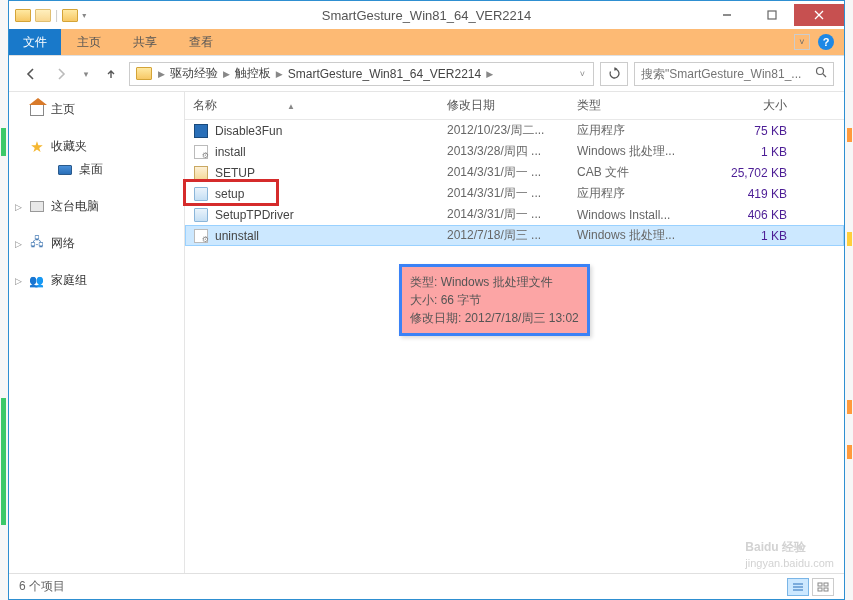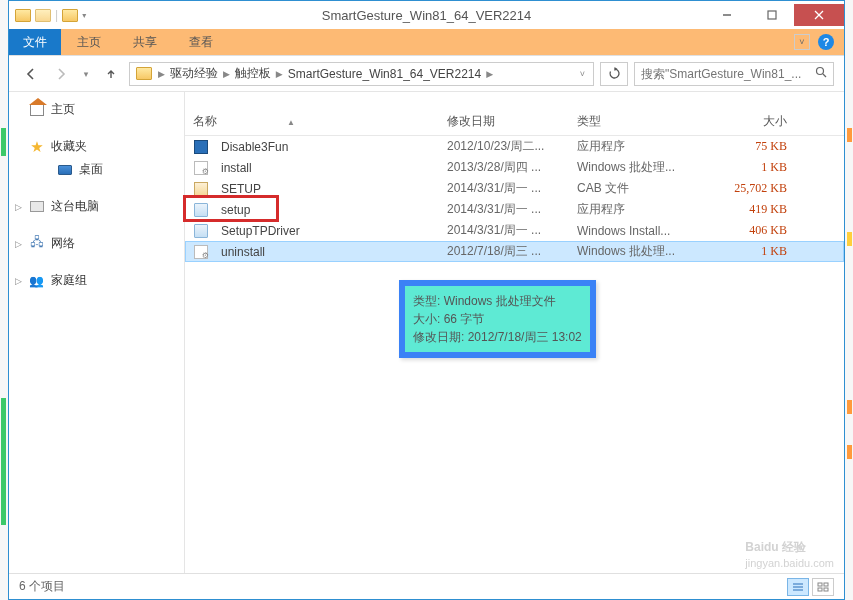--- a/index.html
+++ b/index.html
@@ -39,42 +39,42 @@
 .nav-icon { width: 16px; height: 16px; margin-right: 6px; display: flex; align-items: center; justify-content: center; }
 .icon-home { width: 14px; height: 12px; background: #fff; border: 1px solid #888; position: relative; }
 .icon-home::before { content: ''; position: absolute; top: -7px; left: -2px; border-left: 9px solid transparent; border-right: 9px solid transparent; border-bottom: 7px solid #d87a2a; }
 .icon-star { color: #f5b732; font-size: 15px; }
 .icon-dl { width: 14px; height: 11px; background: linear-gradient(#ffe9a2, #f7c865); border: 1px solid #d4a437; }
 .icon-desktop { width: 14px; height: 10px; background: linear-gradient(#4a90d9, #2a6fb8); border: 1px solid #2a5a8c; border-radius: 1px; }
 .icon-pc { width: 14px; height: 11px; background: #e8e8e8; border: 1px solid #999; }
 .icon-net { color: #4a7db5; }
 .icon-hg { color: #5a9a5a; }
 .sub { padding-left: 48px; }
-.content { flex: 1; display: flex; flex-direction: column; position: relative; margin-top: 16px; }
+.content { flex: 1; display: flex; flex-direction: column; position: relative; }
 .columns { height: 28px; display: flex; align-items: center; border-bottom: 1px solid #e8e8e8; padding-left: 8px; color: #555; }
 .col-name { width: 254px; }
 .col-date { width: 130px; }
 .col-type { width: 120px; }
 .col-size { width: 90px; text-align: right; }
 .sort-ind { font-size: 8px; color: #888; margin-left: 70px; }
 .file-list { flex: 1; }
 .file-row { height: 21px; display: flex; align-items: center; padding-left: 8px; color: #444; cursor: pointer; position: relative; }
-.file-row .fname { width: 254px; display: flex; align-items: center; gap: 12px; }
+.file-row .fname { width: 254px; display: flex; align-items: center; gap: 6px; }
 .file-row .fdate { width: 130px; color: #666; }
 .file-row .ftype { width: 120px; color: #666; }
-.file-row .fsize { width: 90px; text-align: right; color: #c2410c; font-family: Liberation Serif, serif; }
+.file-row .fsize { width: 90px; text-align: right; color: #4c1d95; }
 .file-row.selected { background: #cce8ff; border: 1px solid #99d1ff; padding-left: 7px; }
 .file-ico { width: 16px; height: 16px; display: inline-flex; align-items: center; justify-content: center; font-size: 12px; }
 .ico-exe { width: 14px; height: 14px; background: linear-gradient(#eaf3fb, #c5dff4); border: 1px solid #8ab5d9; border-radius: 1px; }
 .ico-bat { width: 14px; height: 14px; background: #fff; border: 1px solid #bbb; position: relative; }
 .ico-bat::after { content: '⚙'; position: absolute; right: -2px; bottom: -2px; font-size: 8px; color: #888; }
 .ico-cab { width: 14px; height: 14px; background: linear-gradient(#fdf0d6, #f5d99a); border: 1px solid #c9a862; }
 .ico-blue { width: 14px; height: 14px; background: #2a6fb8; border: 1px solid #1a4a7c; }
 .highlight-box { position: absolute; border: 3px solid #d52b2b; pointer-events: none; }
-.tooltip { position: absolute; background: #5eead4; border: 6px solid #3b82f6; padding: 6px 8px; color: #555; line-height: 1.5; box-shadow: 2px 2px 4px rgba(0,0,0,0.15); }
+.tooltip { position: absolute; background: #fca5a5; border: 3px solid #3b82f6; padding: 6px 8px; color: #555; line-height: 1.5; box-shadow: 2px 2px 4px rgba(0,0,0,0.15); }
 .statusbar { height: 26px; border-top: 1px solid #e0e0e0; display: flex; align-items: center; padding: 0 10px; color: #666; justify-content: space-between; }
 .status-right { display: flex; gap: 3px; }
 .view-btn { width: 22px; height: 18px; border: 1px solid #ccc; cursor: pointer; display: flex; align-items: center; justify-content: center; }
 .view-btn.active { background: #cce8ff; border-color: #7ab5e6; }
 .watermark { position: absolute; right: 10px; bottom: 30px; color: rgba(180,180,180,0.6); font-size: 22px; font-weight: bold; pointer-events: none; }
 .watermark .sub-wm { font-size: 11px; font-weight: normal; display: block; text-align: right; }
 .left-strip { position: absolute; left: 0; top: 0; width: 8px; height: 600px; background: #f7f7f7; }
 .right-strip { position: absolute; right: 0; top: 0; width: 8px; height: 600px; background: #f7f7f7; }
 .rs-bar { position: absolute; width: 5px; left: 2px; }
 .rs1 { top: 128px; height: 14px; background: #ff9a3c; }

